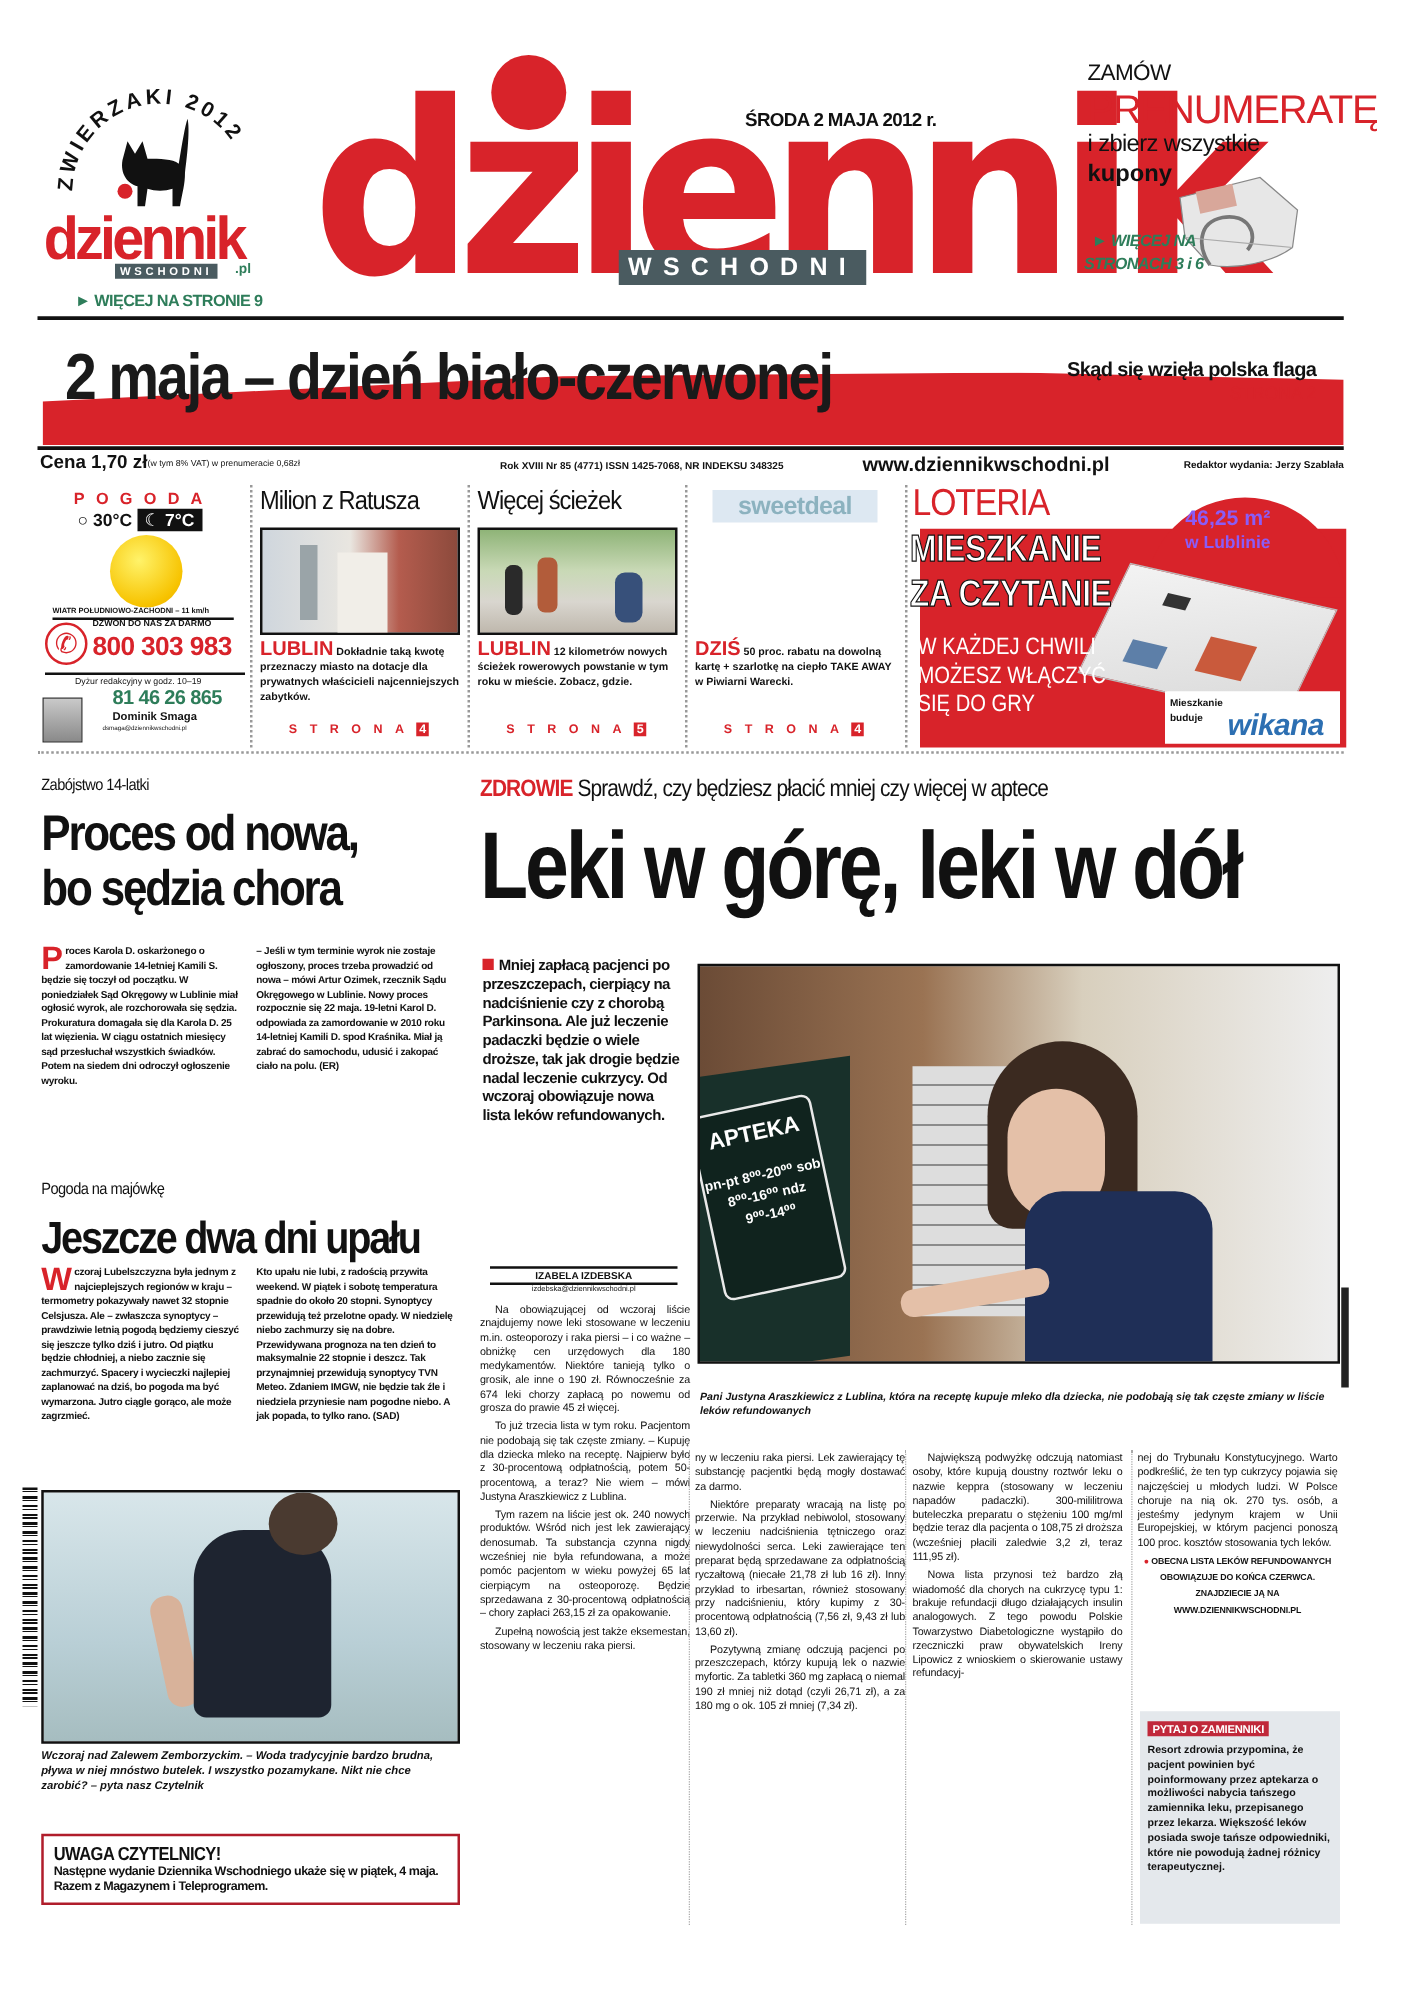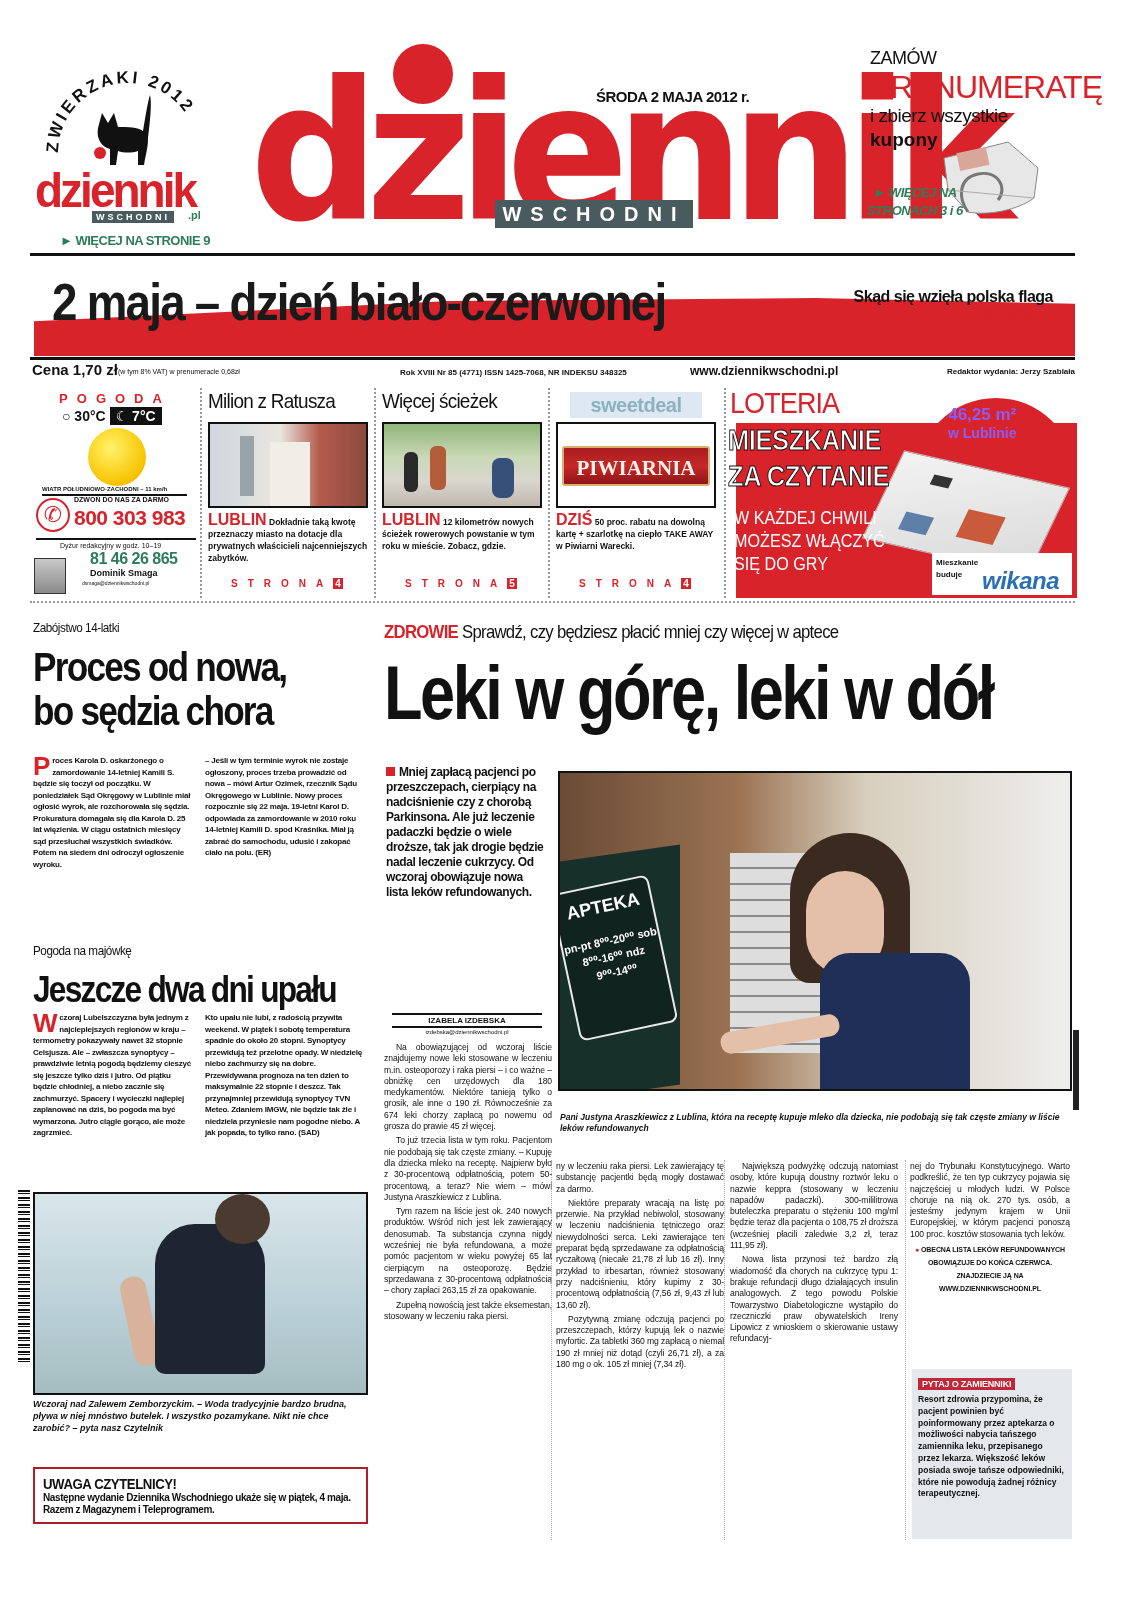--- a/index.html
+++ b/index.html
@@ -40,21 +40,21 @@
   #banner .side { position:absolute; right:22px; top:28px; text-align:right; }
   #banner .side .a { font-size:16px; font-weight:bold; letter-spacing:-0.5px; }
   #banner .side .b { font-size:14px; color:#d8232a; }
   #rule-mid { left: 30px; top: 357px; width: 1045px; height: 3px; background:#111; }
 
   
   #infoline { left: 30px; top: 364px; width: 1045px; height: 18px; font-size: 9px; white-space:nowrap; }
   #infoline .price { position:absolute; left:2px; top:-3px; font-size:15px; font-weight:900; }
   #infoline .vat { position:absolute; left:88px; top:4px; font-size:7px; }
   #infoline .issn { position:absolute; left:370px; top:4px; font-size:8px; font-weight:bold; }
-  #infoline .www { position:absolute; left:660px; top:0; font-size:12px; font-weight:bold; }
+  #infoline .www { position:absolute; left:660px; top:0; font-size:16px; font-weight:bold; }
   #infoline .ed { position:absolute; right:0; top:3px; font-size:8px; font-weight:bold; }
 
   
   .vdots { border-left: 2px dotted #999; }
   #weather { left: 30px; top: 388px; width: 170px; height: 210px; }
   #weather .lbl { position:absolute; left:0; width:170px; text-align:center; top:3px; font-size:13px; font-weight:bold; letter-spacing:9px; color:#d8232a; }
   #weather .temps { position:absolute; left:32px; top:20px; font-size:14px; font-weight:bold; white-space:nowrap; }
   #weather .night { background:#111; color:#fff; padding:1px 6px; margin-left:4px; }
   #weather .sun { position:absolute; left:58px; top:40px; width:58px; height:58px; border-radius:50%; background: radial-gradient(circle at 40% 35%, #fff36a, #f7c300 70%, #e9a800); }
   #weather .wind { position:absolute; left:12px; top:98px; font-size:6px; font-weight:bold; white-space:nowrap; border-bottom:2px solid #111; width:145px; padding-bottom:2px; }
@@ -255,23 +255,20 @@
     <div style="position:absolute;left:20px;top:28px;width:14px;height:40px;background:#2a2a2a;border-radius:6px;"></div>
     <div style="position:absolute;left:46px;top:22px;width:16px;height:44px;background:#b25c3a;border-radius:6px;"></div>
     <div style="position:absolute;left:108px;top:34px;width:22px;height:40px;background:#37507a;border-radius:8px;"></div>
   </div>
   <div class="txt"><b>LUBLIN</b><span> 12 kilometrów nowych ścieżek rowerowych powstanie w tym roku w mieście. Zobacz, gdzie.</span></div>
   <div class="strona"><span>STRONA</span><span class="n">5</span></div>
 </div>
 
 <div id="t3" class="abs teaser vdots">
   <div class="sweet"><span>sweet</span><b style="color:#8cb2bf">deal</b></div>
-  <div class="img">
-    <div class="piw">PIWIARNIA</div>
-  </div>
   <div class="txt"><b>DZIŚ</b><span> 50 proc. rabatu na dowolną kartę + szarlotkę na ciepło TAKE AWAY w Piwiarni Warecki.</span></div>
   <div class="strona"><span>STRONA</span><span class="n">4</span></div>
 </div>
 
 <div id="loteria" class="abs vdots">
   <div class="h">LOTERIA</div>
   <div class="red"></div>
   <div class="dome"></div>
   <div class="area"><span>46,25 m²</span><small>w Lublinie</small></div>
   <div class="flat">

